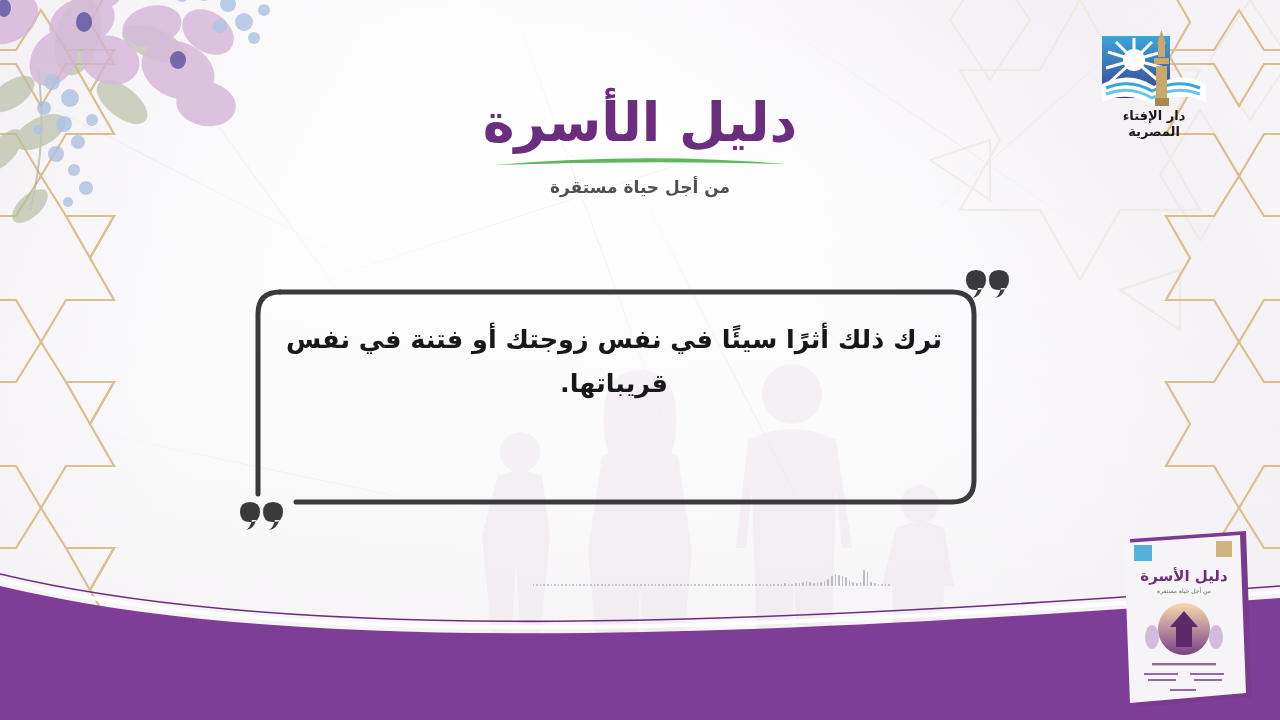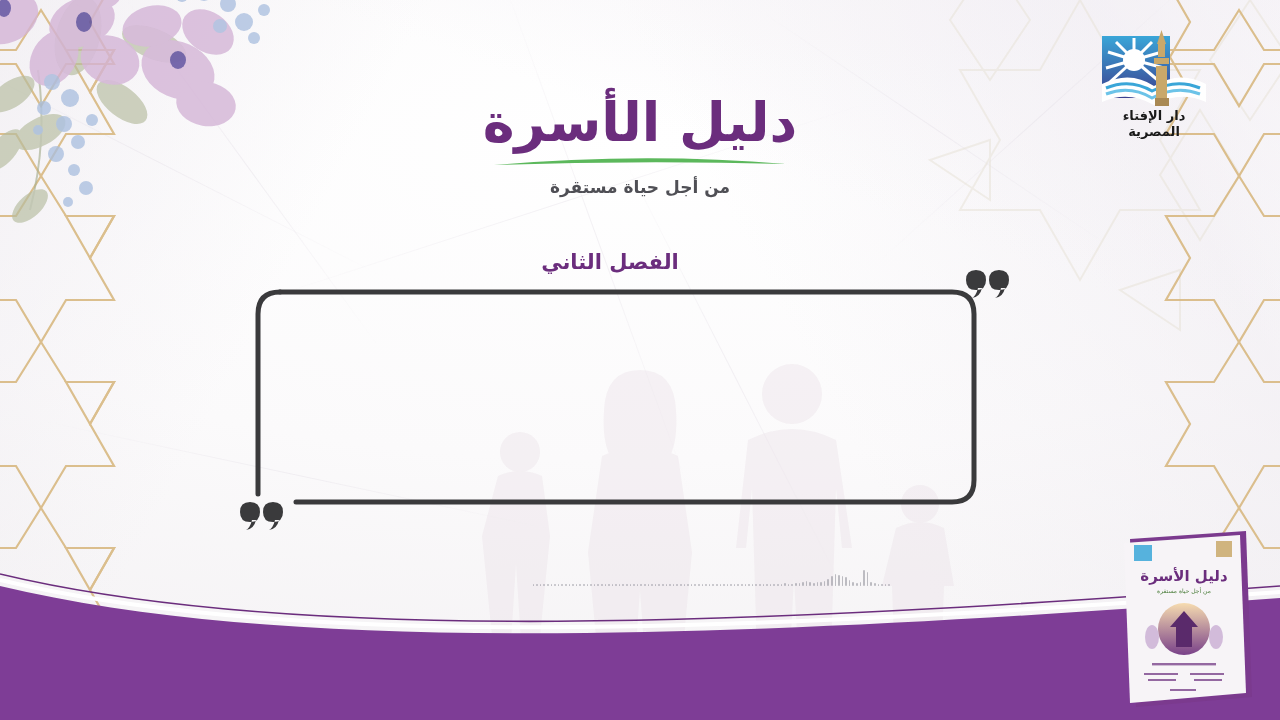--- a/index.html
+++ b/index.html
@@ -263,23 +263,20 @@
   </svg>
 
   <div class="brand">
     <div class="brand-title">دليل الأسرة</div>
     <svg class="brand-underline" viewBox="0 0 300 11">
       <path d="M4 9 q150 -13 292 -1 q-146 -4 -292 1 z" fill="#5cb85c"></path>
     </svg>
     <div class="brand-sub">من أجل حياة مستقرة</div>
   </div>
 
-  <div class="chapter">
-    <span>الفصل الثاني</span>
-  </div>
 
   <div class="quote-wrap">
     <svg class="quote-frame" viewBox="0 0 760 230">
       <g fill="none" stroke="#3a3a3c" stroke-width="5" stroke-linecap="round">
 
         <path d="M44 10 L716 10 q22 0 22 22 L738 198 q0 22 -22 22 L60 220"></path>
 
         <path d="M22 212 L22 32 q0 -22 22 -22"></path>
       </g>
     </svg>
@@ -292,20 +289,21 @@
     </svg>
 
     <svg class="qmark bottom" viewBox="0 0 46 30">
       <g fill="#3a3a3c">
         <path d="M10 2 q10 0 10 10 q0 10 -10 10 q-10 0 -10 -10 q0 -10 10 -10 z M12 20 q-2 8 -6 10 q8 -1 10 -10 z"></path>
         <path d="M33 2 q10 0 10 10 q0 10 -10 10 q-10 0 -10 -10 q0 -10 10 -10 z M35 20 q-2 8 -6 10 q8 -1 10 -10 z"></path>
       </g>
     </svg>
 
     <div class="quote-text">
+      <p>ترك ذلك أثرًا سيئًا في نفس زوجتك أو فتنة في نفس قريباتها.</p>
     </div>
   </div>
 
   <div class="waveform" id="waveform">
       <i style="height: 2px;"></i>
       <i style="height: 2px;"></i>
       <i style="height: 2px;"></i>
       <i style="height: 2px;"></i>
       <i style="height: 3px;"></i>
       <i style="height: 4px;"></i>

